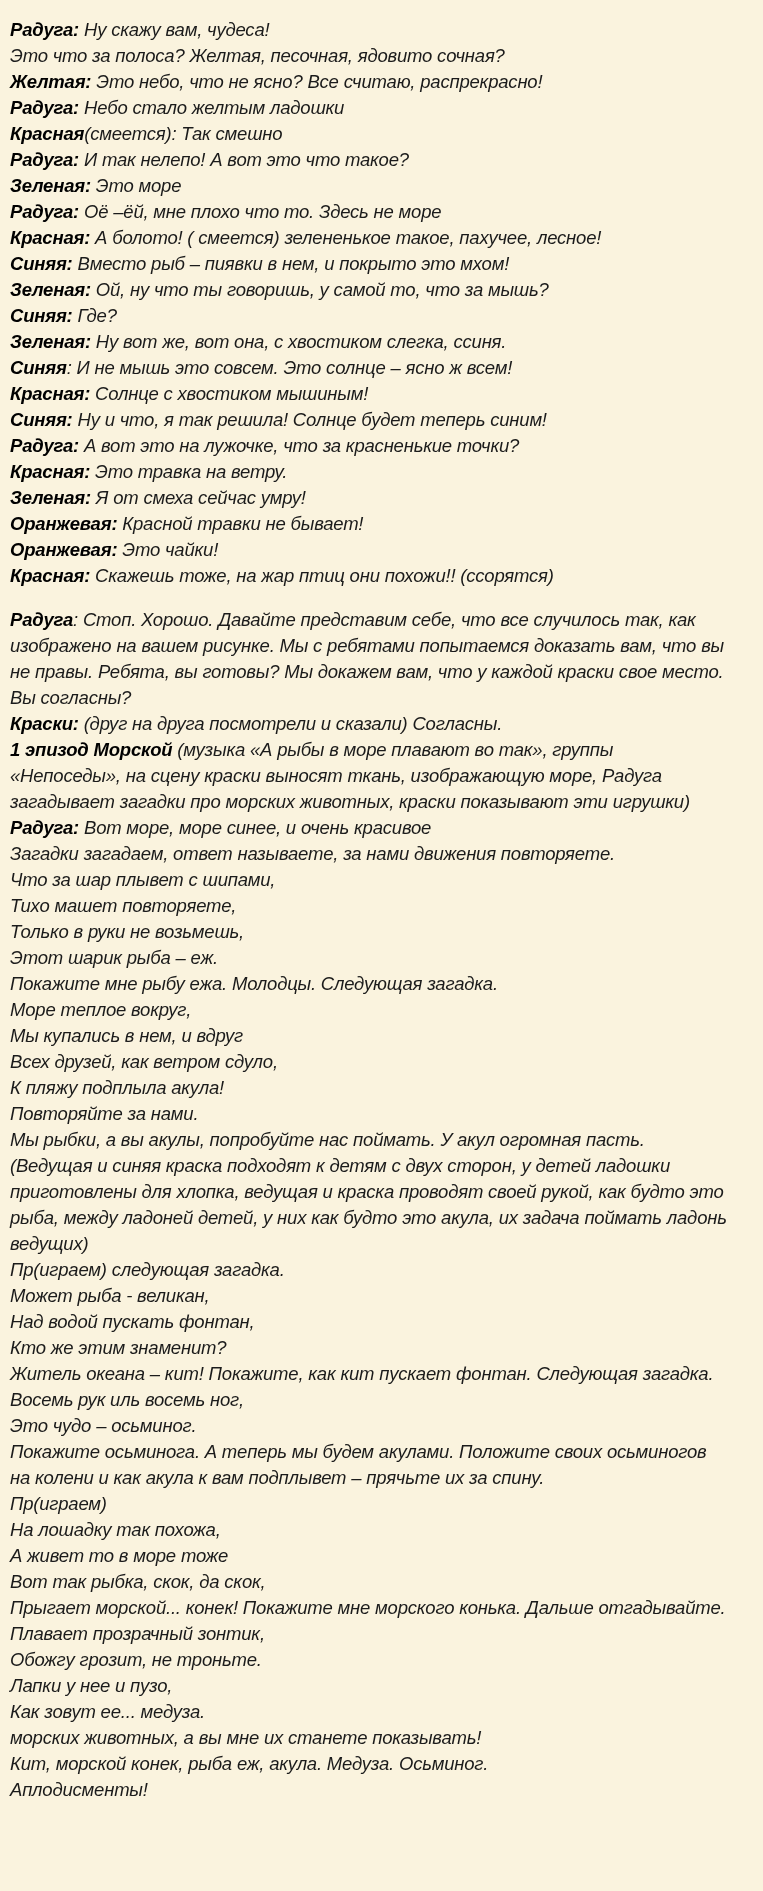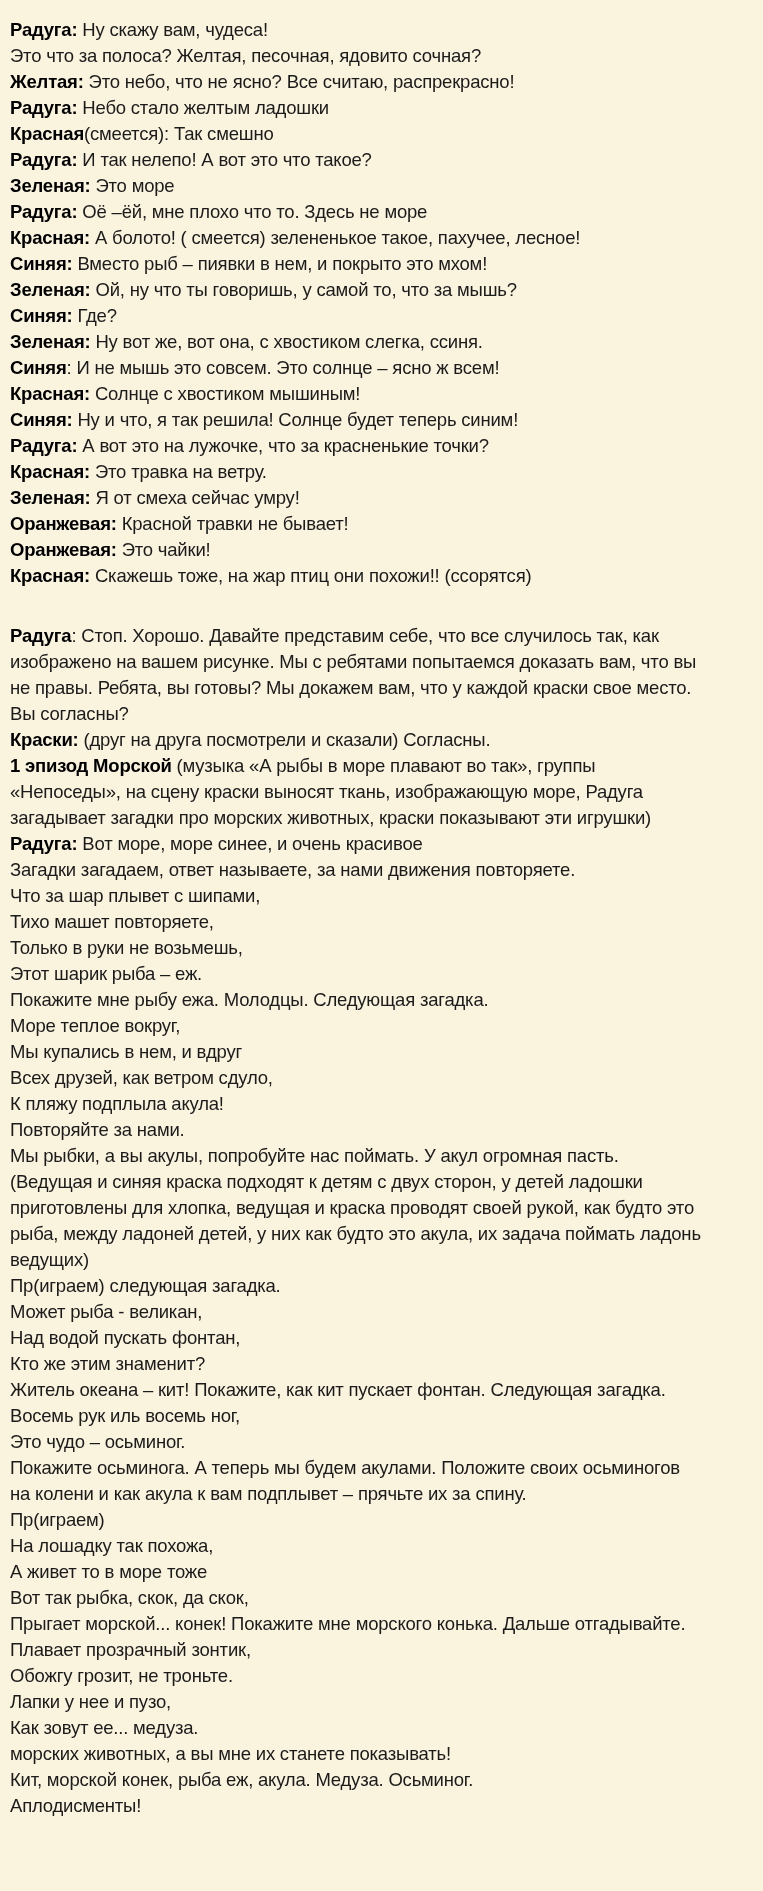--- a/index.html
+++ b/index.html
@@ -10,23 +10,24 @@
     width: 763px;
     height: 1891px;
     overflow: hidden;
     background: #faf3de;
     font-family: "Liberation Sans", "DejaVu Sans", sans-serif;
   }
   .page {
     box-sizing: border-box;
     width: 656px;
     padding: 17px 8px 0 10px;
+    font-style: italic;
   }
   .block + .block {
-    margin-top: 34px;
+    margin-top: 18px;
   }
   .line {
     font-size: 18.5px;
     line-height: 26px;
     color: #1b1b1b;
     white-space: nowrap;
     letter-spacing: -0.2px;
   }
   .speaker {
     font-weight: bold;

